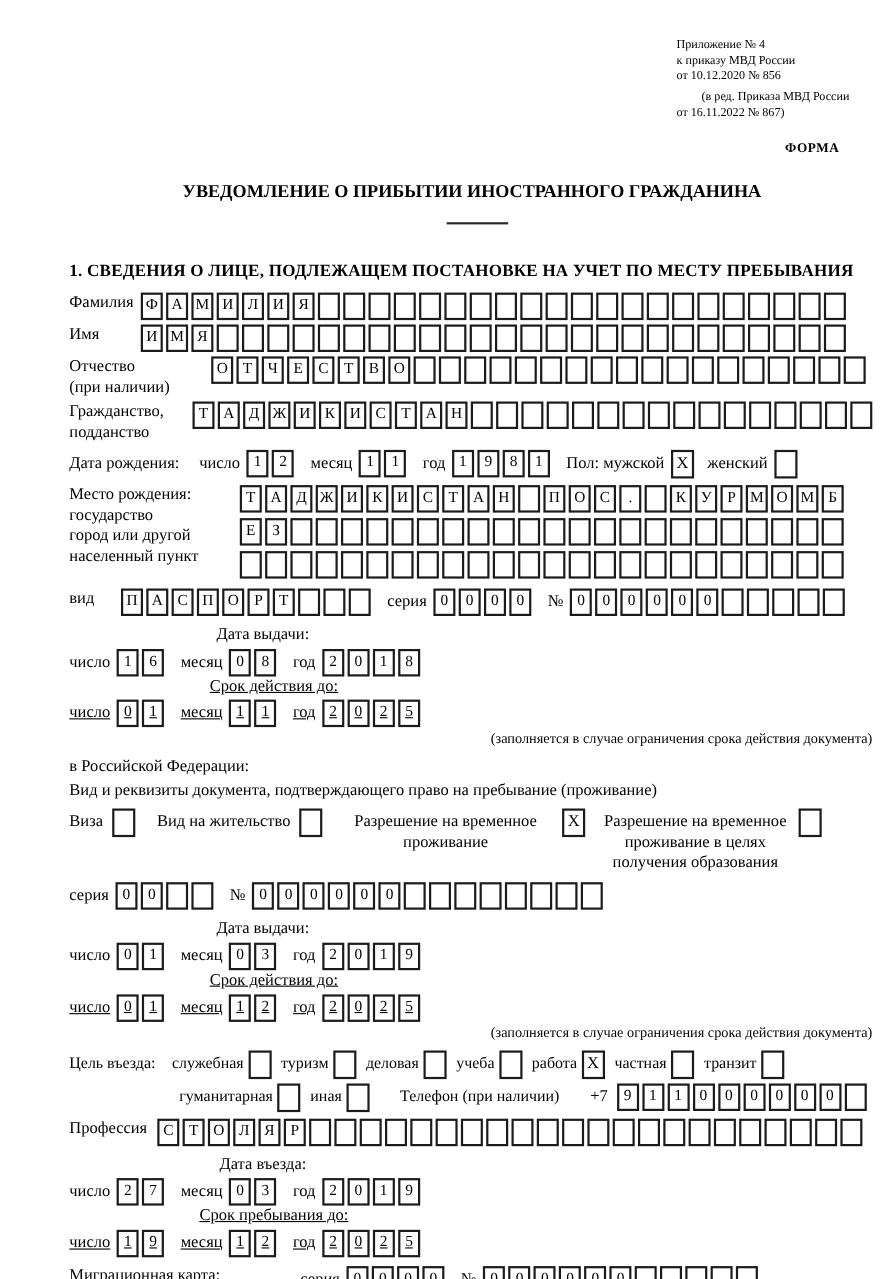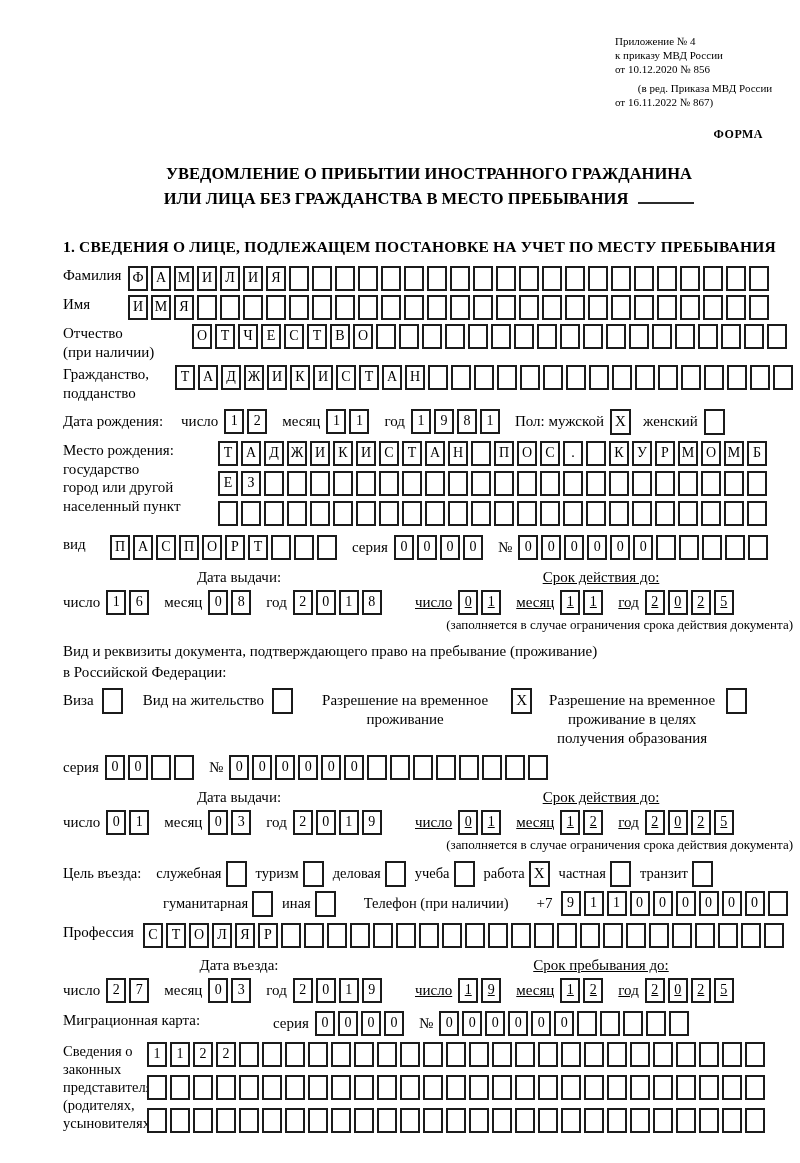--- a/index.html
+++ b/index.html
@@ -24,21 +24,21 @@
   .cell{box-sizing:border-box;flex:0 0 auto;width:20px;height:25px;border:2px solid #1b1b1b;
         margin-right:3px;text-align:center;font-size:14px;line-height:20px;background:#fff;}
   .chk{box-sizing:border-box;display:inline-block;flex:0 0 auto;width:21px;height:26px;
        border:2px solid #1b1b1b;text-align:center;font-size:15px;line-height:21px;}
   .stack{display:flex;flex-direction:column;}
   .stack .cells{margin-bottom:5px;}
   .stack.wide .cells{margin-bottom:8px;}
 
   .t{margin:3px 6px 0 12px;flex:0 0 auto;}
   .t.first{margin-left:0;}
-  .dates{margin-top:8px;}
+  .dates{margin-top:8px;flex-direction:column;}
   .dcol{flex:0 0 auto;}
   .dcol.left{width:352px;}
   .dcol.right{width:372px;text-decoration:underline;}
   .dhead{text-align:center;margin-bottom:3px;font-size:15px;}
   .dgrp{display:flex;align-items:flex-start;}
   .note{font-size:13px;text-align:right;margin-top:2px;padding-right:2px;}
 
   .para{margin-top:8px;font-size:15px;line-height:1.45;}
   .optrow{margin-top:4px;align-items:flex-start;}
   .opt{display:flex;align-items:flex-start;flex:0 0 auto;}
@@ -64,21 +64,21 @@
     <div>к приказу МВД России</div>
     <div>от 10.12.2020 № 856</div>
     <div class="gap">(в ред. Приказа МВД России</div>
     <div>от 16.11.2022 № 867)</div>
   </div>
 
   <div class="forma">ФОРМА</div>
 
   <div class="title">
     <div>УВЕДОМЛЕНИЕ О ПРИБЫТИИ ИНОСТРАННОГО ГРАЖДАНИНА</div>
-    <div><span>ИЛИ ЛИЦА БЕЗ ГРАЖДАНСТВА В МЕСТО ПРЕБЫВАНИЯ</span><span class="uline"></span></div>
+    <div><span class="uline"></span></div>
   </div>
 
   <div class="sec-header">1. СВЕДЕНИЯ О ЛИЦЕ, ПОДЛЕЖАЩЕМ ПОСТАНОВКЕ НА УЧЕТ ПО МЕСТУ ПРЕБЫВАНИЯ</div>
 
   <div class="row mt10">
     <span class="lbl w65">Фамилия</span>
     <span class="cells">
         <span class="cell">Ф</span>
         <span class="cell">А</span>
         <span class="cell">М</span>
@@ -408,22 +408,22 @@
             <span class="cell">0</span>
             <span class="cell">2</span>
             <span class="cell">5</span>
           </span>
       </div>
     </div>
   </div>
   <div class="note">(заполняется в случае ограничения срока действия документа)</div>
 
   <div class="para">
+    <div>в Российской Федерации:</div>
     <div>Вид и реквизиты документа, подтверждающего право на пребывание (проживание)</div>
-    <div>в Российской Федерации:</div>
   </div>
 
   <div class="row optrow">
     <span class="opt">
       <span class="ol">Виза</span>
       <span class="chk"></span>
     </span>
     <span class="opt ml20">
       <span class="ol">Вид на жительство</span>
       <span class="chk"></span>

